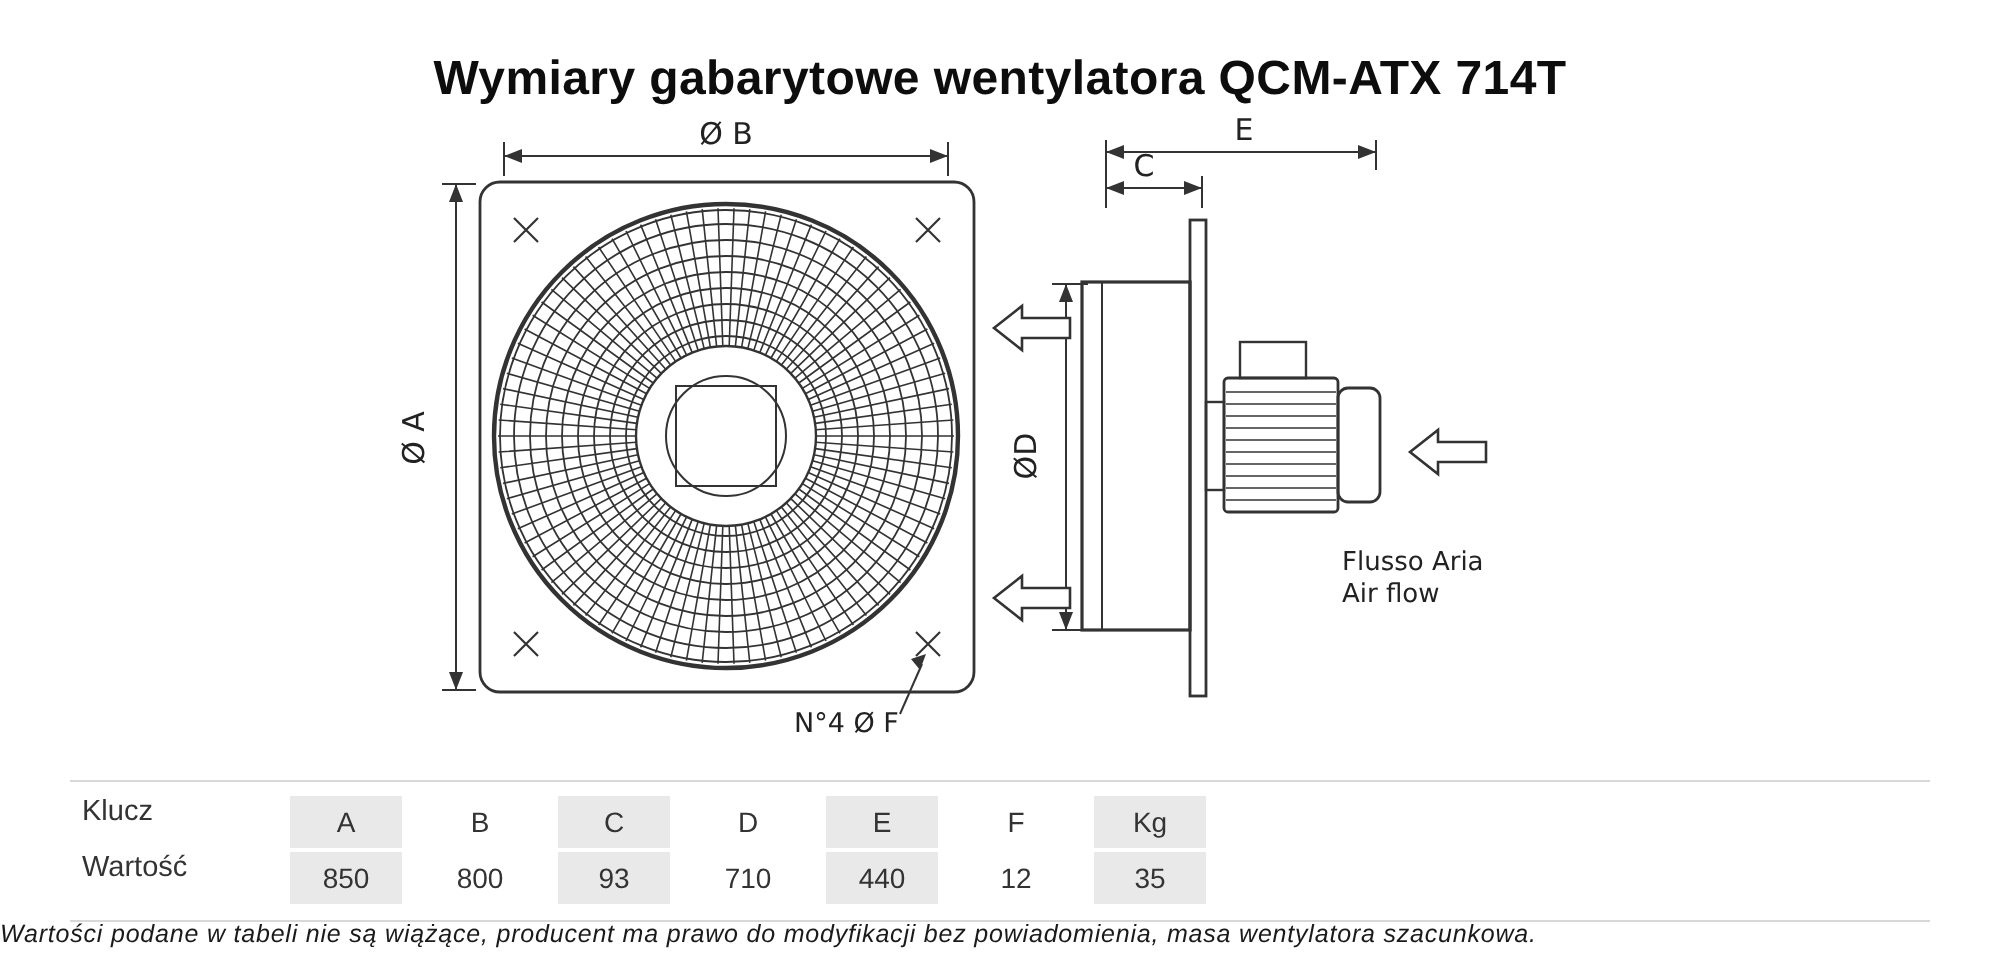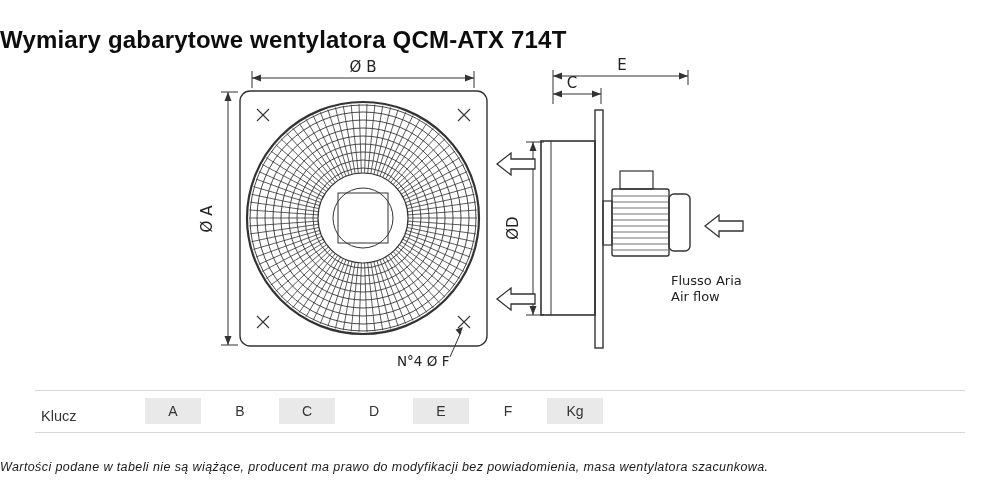--- a/index.html
+++ b/index.html
@@ -7,34 +7,34 @@
   body {
     width: 1000px; height: 485px;
     background: #ffffff;
     font-family: "Liberation Sans", sans-serif;
     color: #222;
     position: relative;
     overflow: hidden;
   }
   .page-title {
     position: absolute; top: 26px; left: 0; width: 100%;
-    text-align: left;
+    text-align: center;
     font-size: 24px; font-weight: 700; color: #0d0d0d;
     letter-spacing: .2px;
   }
   .diagram { position: absolute; top: 58px; left: 0; }
   svg text { font-family: "DejaVu Sans", "Liberation Sans", sans-serif; fill: #222; }
 
   .spec-table {
     position: absolute; top: 390px; left: 35px; width: 930px;
     border-top: 1px solid #d8d8d8;
     border-bottom: 1px solid #d8d8d8;
     padding: 5px 0 6px 0;
   }
-  .t-row { display: flex; align-items: flex-end; margin: 2px 0; }
+  .t-row { display: flex; align-items: flex-start; margin: 2px 0; }
   .t-label { width: 110px; padding-left: 6px; font-size: 14.5px; color: #333; }
   .t-cell {
     width: 56px; height: 26px; margin-right: 11px;
     display: flex; align-items: center; justify-content: center;
     font-size: 14px; color: #333;
   }
   .t-cell.shaded { background: #e9e9e9; }
   .footnote {
     position: absolute; top: 460px; left: 0; width: 100%;
     font-style: italic;
@@ -161,15 +161,25 @@
   <div class="t-row">
     <div class="t-label">Klucz</div>
     <div class="t-cell shaded">A</div>
     <div class="t-cell">B</div>
     <div class="t-cell shaded">C</div>
     <div class="t-cell">D</div>
     <div class="t-cell shaded">E</div>
     <div class="t-cell">F</div>
     <div class="t-cell shaded">Kg</div>
   </div>
+  <div class="t-row">
+    <div class="t-label">Wartość</div>
+    <div class="t-cell shaded">850</div>
+    <div class="t-cell">800</div>
+    <div class="t-cell shaded">93</div>
+    <div class="t-cell">710</div>
+    <div class="t-cell shaded">440</div>
+    <div class="t-cell">12</div>
+    <div class="t-cell shaded">35</div>
+  </div>
 </div>
 
 <div class="footnote">Wartości podane w tabeli nie są wiążące, producent ma prawo do modyfikacji bez powiadomienia, masa wentylatora szacunkowa.</div>
 
 </body></html>

